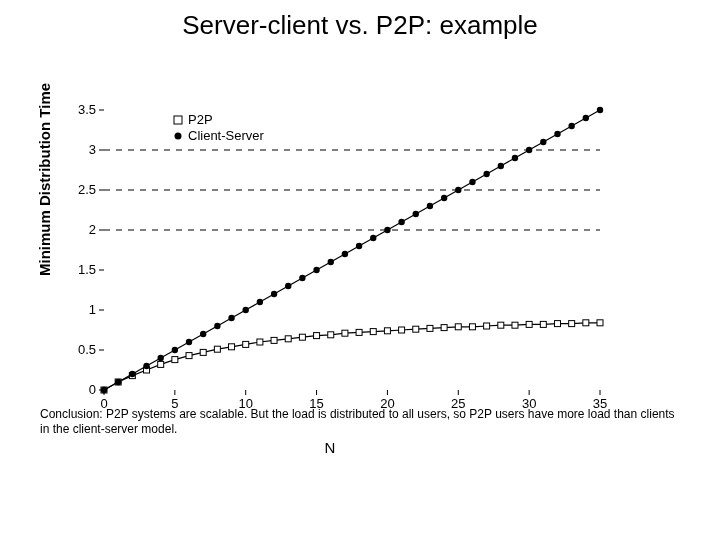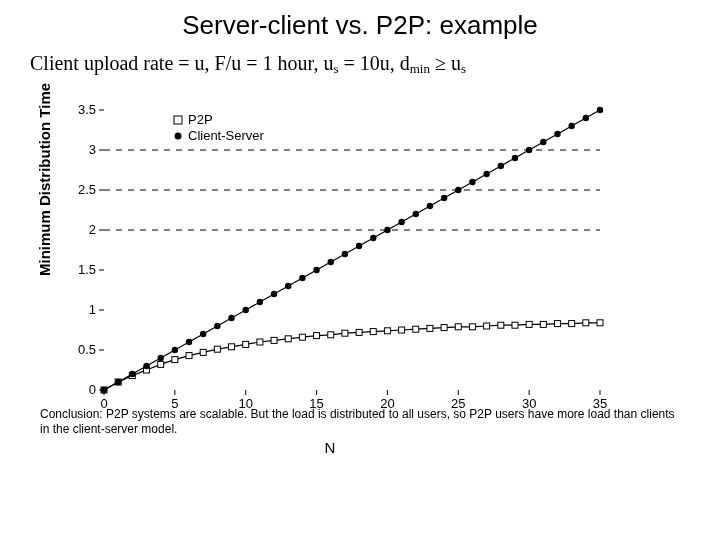--- a/index.html
+++ b/index.html
@@ -20,21 +20,20 @@
   svg{overflow:visible;}
   .tick-lbl{font-size:13px;text-anchor:middle;}
   .ytick-lbl{font-size:13px;text-anchor:end;}
   .legend-lbl{font-size:13px;}
 </style>
 </head>
 <body>
 <div class="slide">
 
 <div class="title">Server-client vs. P2P: example</div>
-<div class="assumptions" id="assump">Client upload rate = u,  F/u = 1 hour,  u<sub>s</sub> = 10u,  d<sub>min</sub> ≥ u<sub>s</sub></div>
 
 <div class="chart-box">
   <div class="ylabel">Minimum Distribution Time</div>
   <svg id="chart-svg" width="560" height="320">
         <line x1="54" y1="126" x2="550" y2="126" stroke="#000" stroke-dasharray="6 6" stroke-width="1"></line>
         <line x1="54" y1="86" x2="550" y2="86" stroke="#000" stroke-dasharray="6 6" stroke-width="1"></line>
         <line x1="54" y1="46" x2="550" y2="46" stroke="#000" stroke-dasharray="6 6" stroke-width="1"></line>
         <line x1="54" y1="286" x2="54" y2="291" stroke="#000"></line>
         <text x="54" y="304" class="tick-lbl">0</text>
         <line x1="124.85714285714285" y1="286" x2="124.85714285714285" y2="291" stroke="#000"></line>

